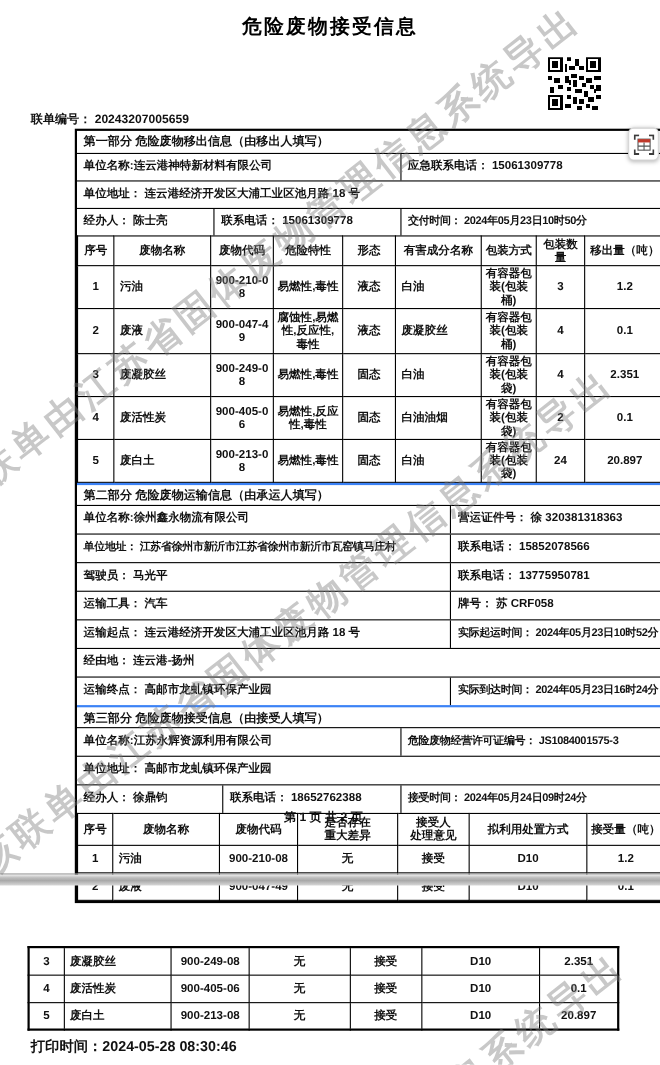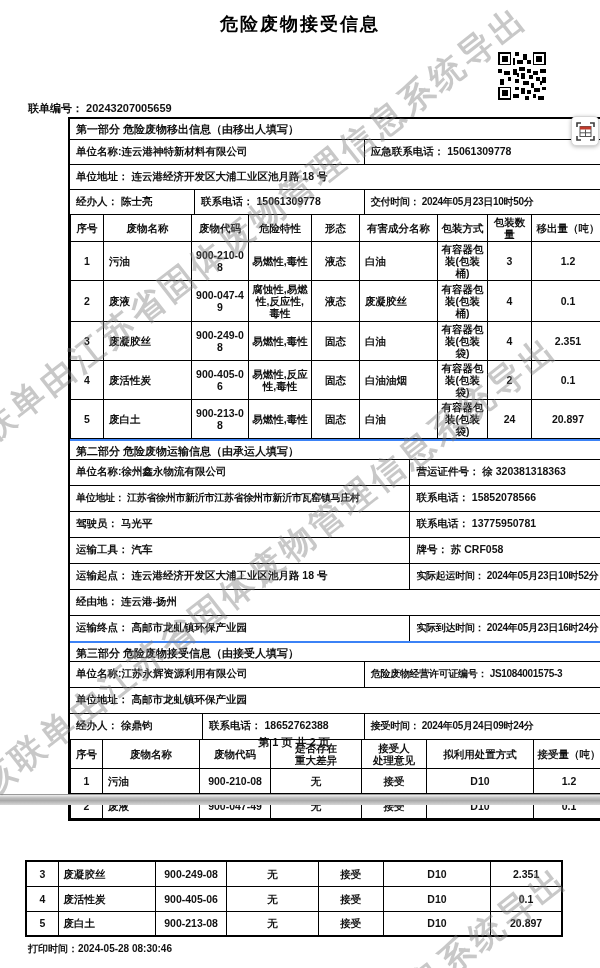--- a/index.html
+++ b/index.html
@@ -38,21 +38,21 @@
   .pagefoot { position:absolute; left:25px; top:735px; width:538px; text-align:center; font-size:11px; }
 
   .band { position:absolute; left:0; top:794px; width:600px; height:11px;
           background:linear-gradient(180deg,#efefef 0%,#bdbdbd 30%,#a9a9a9 55%,#d8d8d8 100%);
           border-top:1px solid #9a9a9a; }
 
   .p2-table { position:absolute; left:25px; top:860px; width:538px; }
   .p2-table table { border:2px solid #000; }
   .p2-table td { height:25px; }
 
-  .print-time { position:absolute; left:28px; top:942px; font-size:10px; }
+  .print-time { position:absolute; left:28px; top:942px; font-size:13px; }
 
   .wm { position:absolute; white-space:nowrap; font-size:34px; letter-spacing:4px;
         color:rgba(125,125,125,.42); transform-origin:0 0; transform:rotate(-38deg);
         pointer-events:none; z-index:4; }
 </style>
 </head>
 <body>
 
 <div class="title">危险废物接受信息</div>
 

